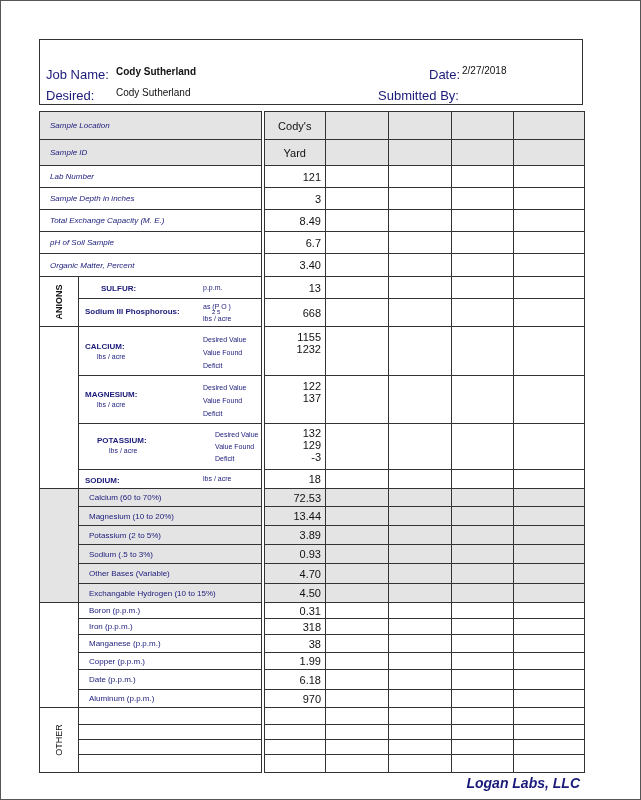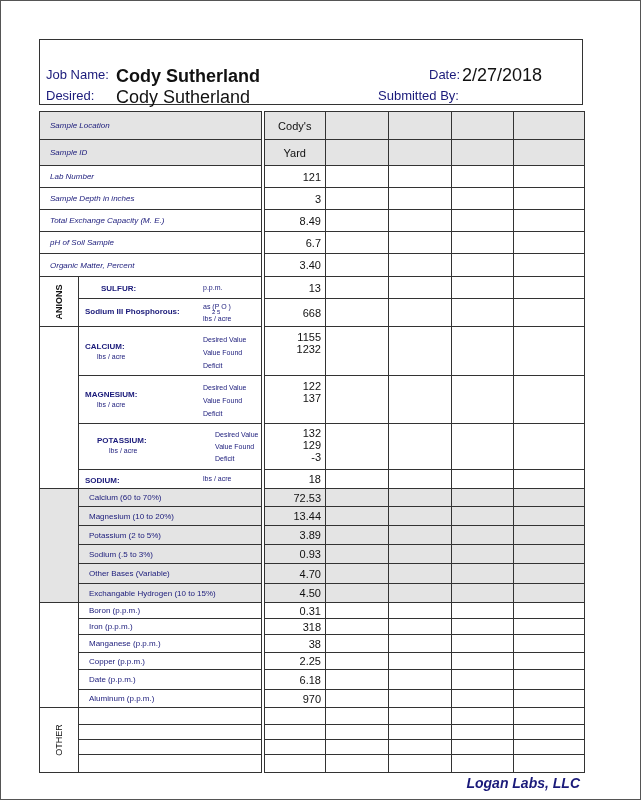--- a/index.html
+++ b/index.html
@@ -14,21 +14,21 @@
   }
   .header {
     position: absolute; left: 38px; top: 38px; width: 544px; height: 66px;
     border: 1px solid #333; box-sizing: border-box;
   }
   .title {
     position: absolute; left: 0; right: 0; top: 7px; text-align: center;
     color: #1a1a7a; font-weight: bold; font-style: italic; font-size: 17px;
   }
   .hlabel { position: absolute; color: #1a1a7a; font-size: 13px; }
-  .hvalue { position: absolute; color: #111; font-size: 18px; }
+  .hvalue { position: absolute; color: #111; font-size: 10px; }
   .hvalue.bold { font-weight: bold; }
 
   table.grid {
     position: absolute; left: 38px; top: 110px; width: 545px;
     border-collapse: collapse; table-layout: fixed;
   }
   table.grid td {
     border: 1px solid #333; padding: 0; box-sizing: border-box;
     font-size: 8px; color: #1a1a7a; vertical-align: middle; overflow: hidden;
   }
@@ -332,21 +332,21 @@
     <tr style="height:18px;">
       <td class="label plain">Manganese (p.p.m.)</td>
       <td class="val">38</td>
       <td></td>
           <td></td>
           <td></td>
           <td></td>
     </tr>
     <tr style="height:17px;">
       <td class="label plain">Copper (p.p.m.)</td>
-      <td class="val">2.25</td>
+      <td class="val">1.99</td>
       <td></td>
           <td></td>
           <td></td>
           <td></td>
     </tr>
     <tr style="height:20px;">
       <td class="label plain">Date (p.p.m.)</td>
       <td class="val">6.18</td>
       <td></td>
           <td></td>

